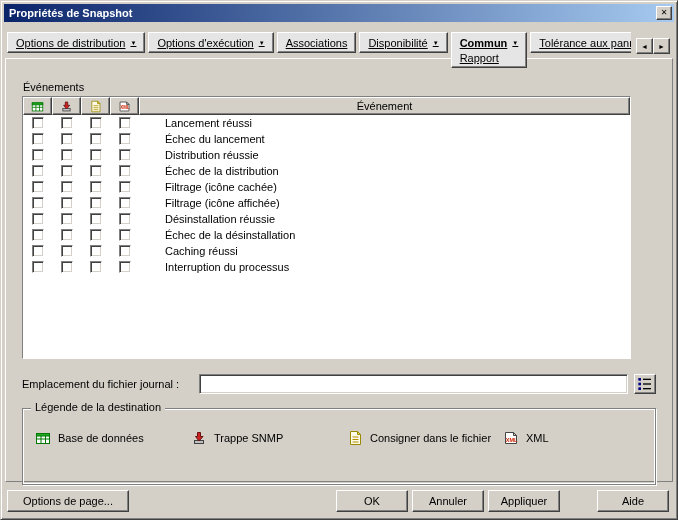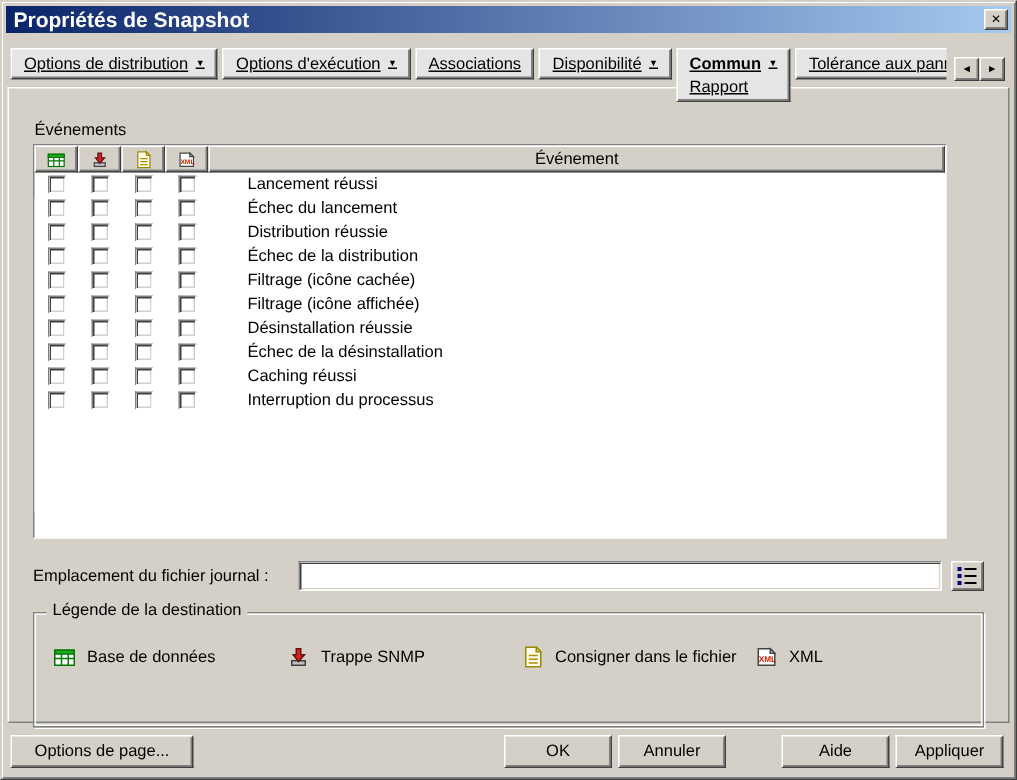--- a/index.html
+++ b/index.html
@@ -12,21 +12,21 @@
   .dialog {
     position: relative; width: 678px; height: 520px; background: #d4d0c8;
     border: 1px solid; border-color: #d4d0c8 #404040 #404040 #d4d0c8;
     box-shadow: inset 1px 1px 0 #ffffff, inset -1px -1px 0 #808080;
   }
   
   .titlebar {
     position: absolute; top: 3px; left: 3px; right: 3px; height: 18px;
     display: flex; align-items: center; padding: 0 2px 0 5px;
   }
-  .title { flex: 1; color: #ffffff; font-weight: bold; font-size: 14px; white-space: nowrap; }
+  .title { flex: 1; color: #ffffff; font-weight: bold; font-size: 11px; white-space: nowrap; }
   .close-btn {
     width: 16px; height: 14px; background: #d4d0c8; padding: 0;
     border: 1px solid; border-color: #ffffff #404040 #404040 #ffffff;
     box-shadow: inset -1px -1px 0 #808080;
     display: flex; align-items: center; justify-content: center;
     font-size: 8px; font-weight: bold; line-height: 1; font-family: inherit;
   }
   
   .tabbar {
     position: absolute; top: 31px; left: 6px; right: 46px; height: 40px;
@@ -446,17 +446,17 @@
         </div>
     </div>
 
   </div>
 
   <div class="buttonrow">
     <button class="btn btn-pageoptions">Options de page...</button>
     <span class="spacer"></span>
     <button class="btn btn-ok">OK</button>
     <button class="btn btn-cancel">Annuler</button>
+    <button class="btn btn-apply">Appliquer</button>
     <button class="btn btn-help">Aide</button>
-    <button class="btn btn-apply">Appliquer</button>
   </div>
 
 </div>
 
 </body></html>

